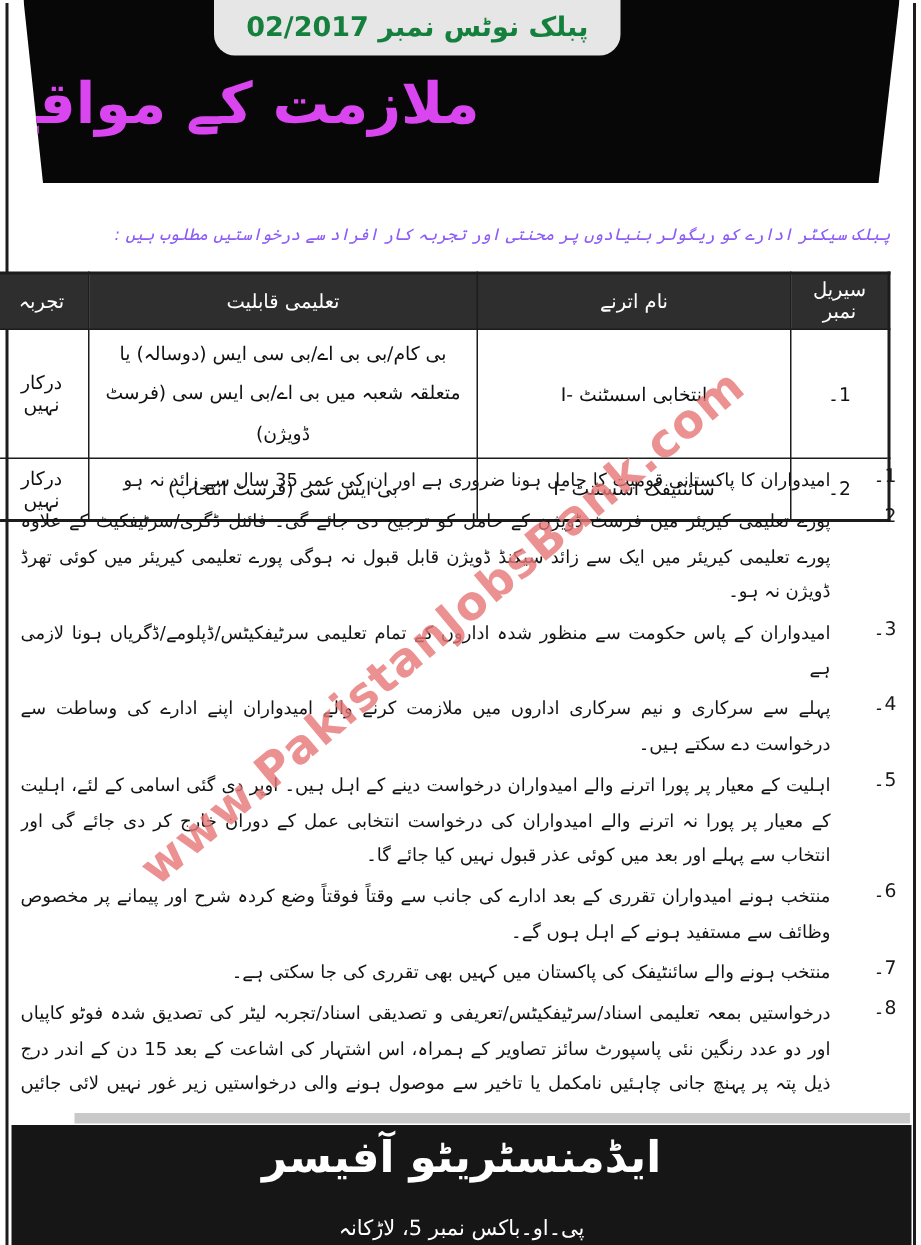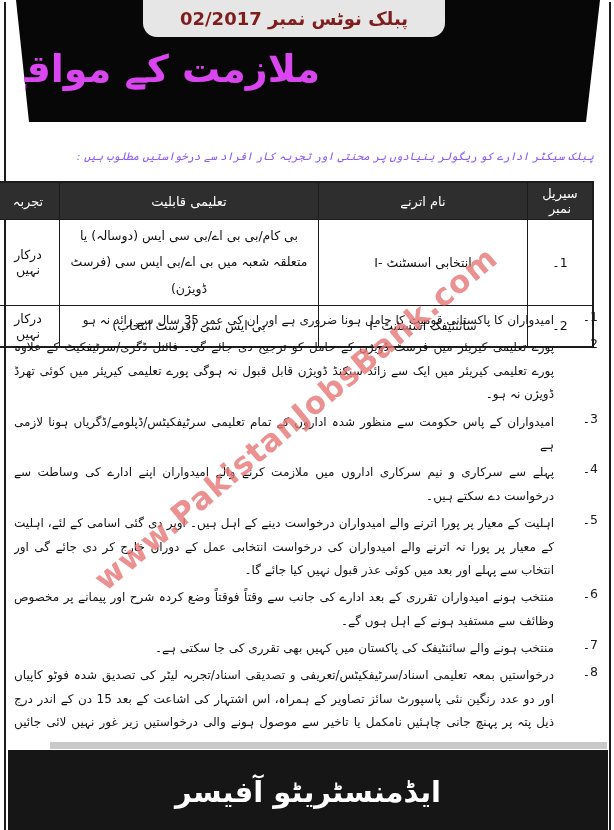--- a/index.html
+++ b/index.html
@@ -18,25 +18,25 @@
   .rule-left{left:4px;}
   .rule-right{right:3px;}
 
   
   .top-banner{
     position:absolute;top:0;left:0;width:614px;height:122px;
     background:#070707;
     clip-path:polygon(16px 0,600px 0,586px 122px,29px 122px);
   }
   .notice-box{
-    position:absolute;top:0;left:143px;width:302px;height:37px;
+    position:absolute;top:0;left:143px;width:271px;height:37px;
     background:#e6e6e6;
     border-radius:0 0 14px 14px;
     display:flex;align-items:center;justify-content:center;
-    color:#7f1d1d;font-size:18px;font-weight:bold;
+    color:#15803d;font-size:18px;font-weight:bold;
   }
   .banner-title{
     position:absolute;top:47px;left:0;width:100%;
     text-align:left;color:#d946ef;
     font-size:38px;font-weight:bold;letter-spacing:1px;
   }
 
   
   .intro{
     position:absolute;top:148px;right:20px;left:20px;
@@ -83,21 +83,21 @@
     transform:rotate(-40deg);transform-origin:center center;
     pointer-events:none;white-space:nowrap;
   }
 
   
   .divider-strip{position:absolute;top:742px;left:50px;right:7px;height:7px;background:#c9c9c9;}
   .footer{
     position:absolute;top:750px;left:8px;width:600px;height:80px;
     background:#161616;color:#ffffff;text-align:center;
   }
-  .footer-title{margin-top:25px;font-size:29px;font-weight:bold;letter-spacing:1px;}
+  .footer-title{margin-top:4px;font-size:29px;font-weight:bold;letter-spacing:1px;}
   .footer-address{margin-top:22px;font-size:14px;}
 </style>
 </head>
 <body>
 
 <div class="page">
 
   <div class="rule-v rule-left"></div>
   <div class="rule-v rule-right"></div>
 

